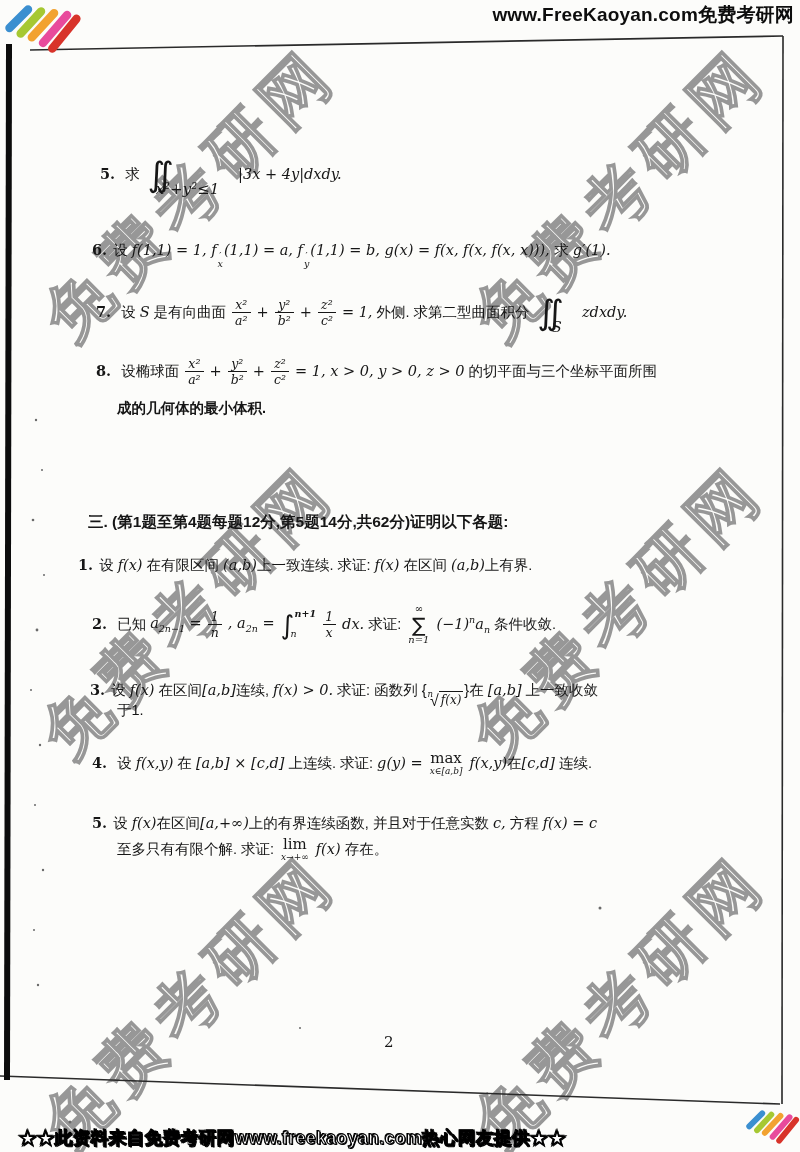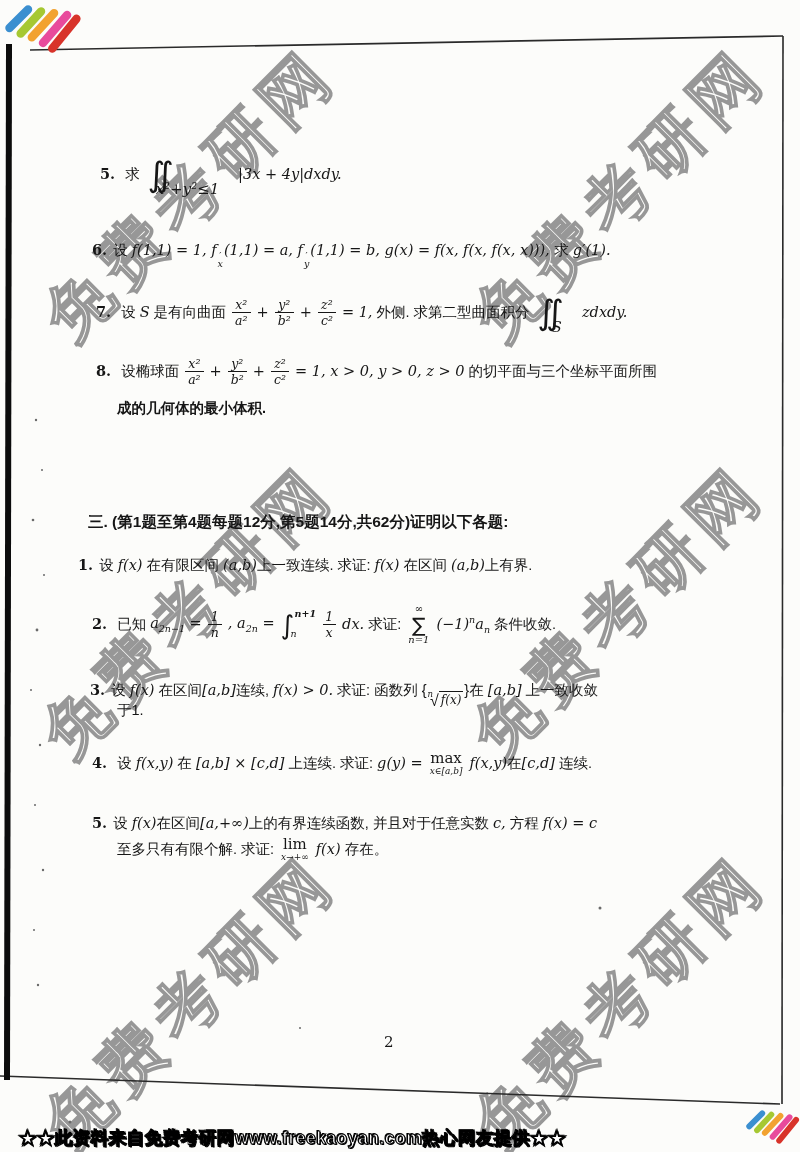--- a/index.html
+++ b/index.html
@@ -100,20 +100,21 @@
     </g>
   </svg>
 
   <svg class="hlogo" width="80" height="54" viewBox="0 0 86 54">
     <line x1="8" y1="26" x2="28" y2="6" stroke-width="9" stroke-linecap="round" stroke="#3b8fd0"></line>
     <line x1="20" y1="32" x2="42" y2="8" stroke-width="9" stroke-linecap="round" stroke="#a6c832"></line>
     <line x1="32" y1="36" x2="56" y2="10" stroke-width="9" stroke-linecap="round" stroke="#f2a230"></line>
     <line x1="44" y1="42" x2="70" y2="12" stroke-width="9" stroke-linecap="round" stroke="#e84a9c"></line>
     <line x1="54" y1="48" x2="80" y2="16" stroke-width="9" stroke-linecap="round" stroke="#d8332a"></line>
   </svg>
+  <div class="site">www.FreeKaoyan.com免费考研网</div>
 
   <div class="prob row" style="left:100px;top:150px;">
     <span class="pnum">5.</span>
     <span class="rm">求</span>
     <span class="dblint wide">
       <span class="ig">∫</span><span class="ig ig2">∫</span>
       <span class="isub math">x²+y²≤1</span>
     </span>
     <span class="math">|3x + 4y|dxdy.</span>
   </div>

